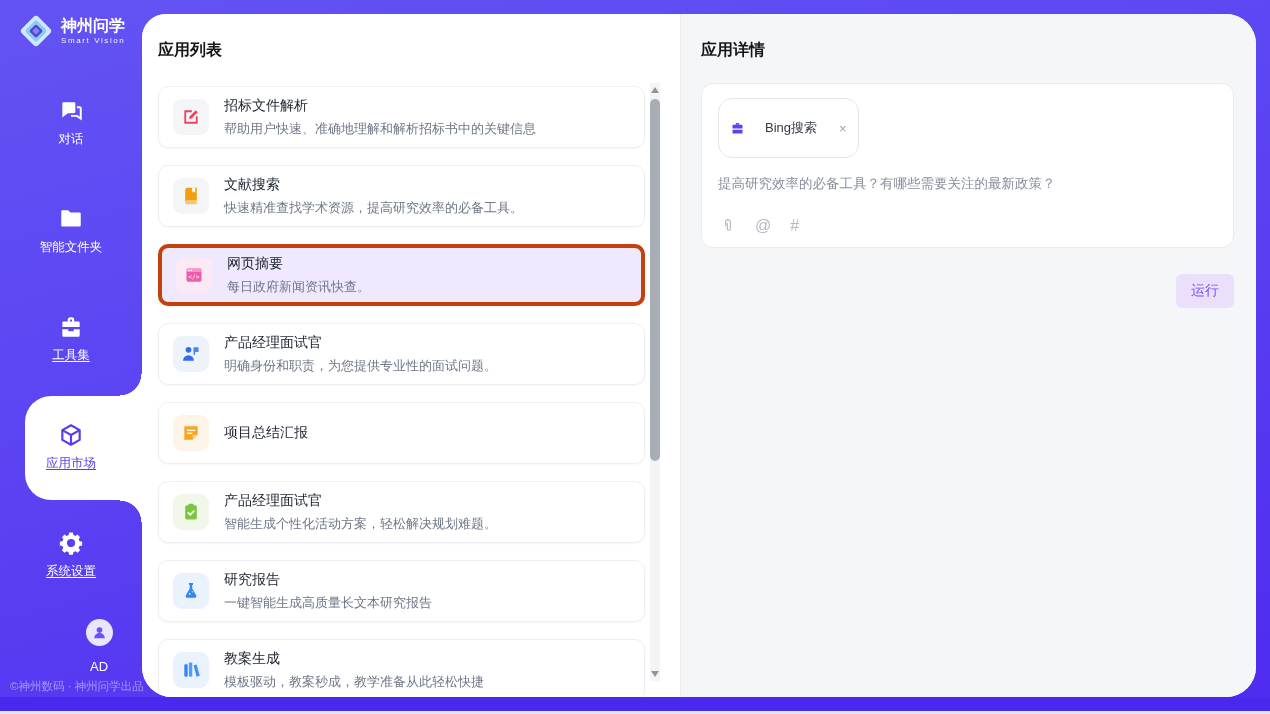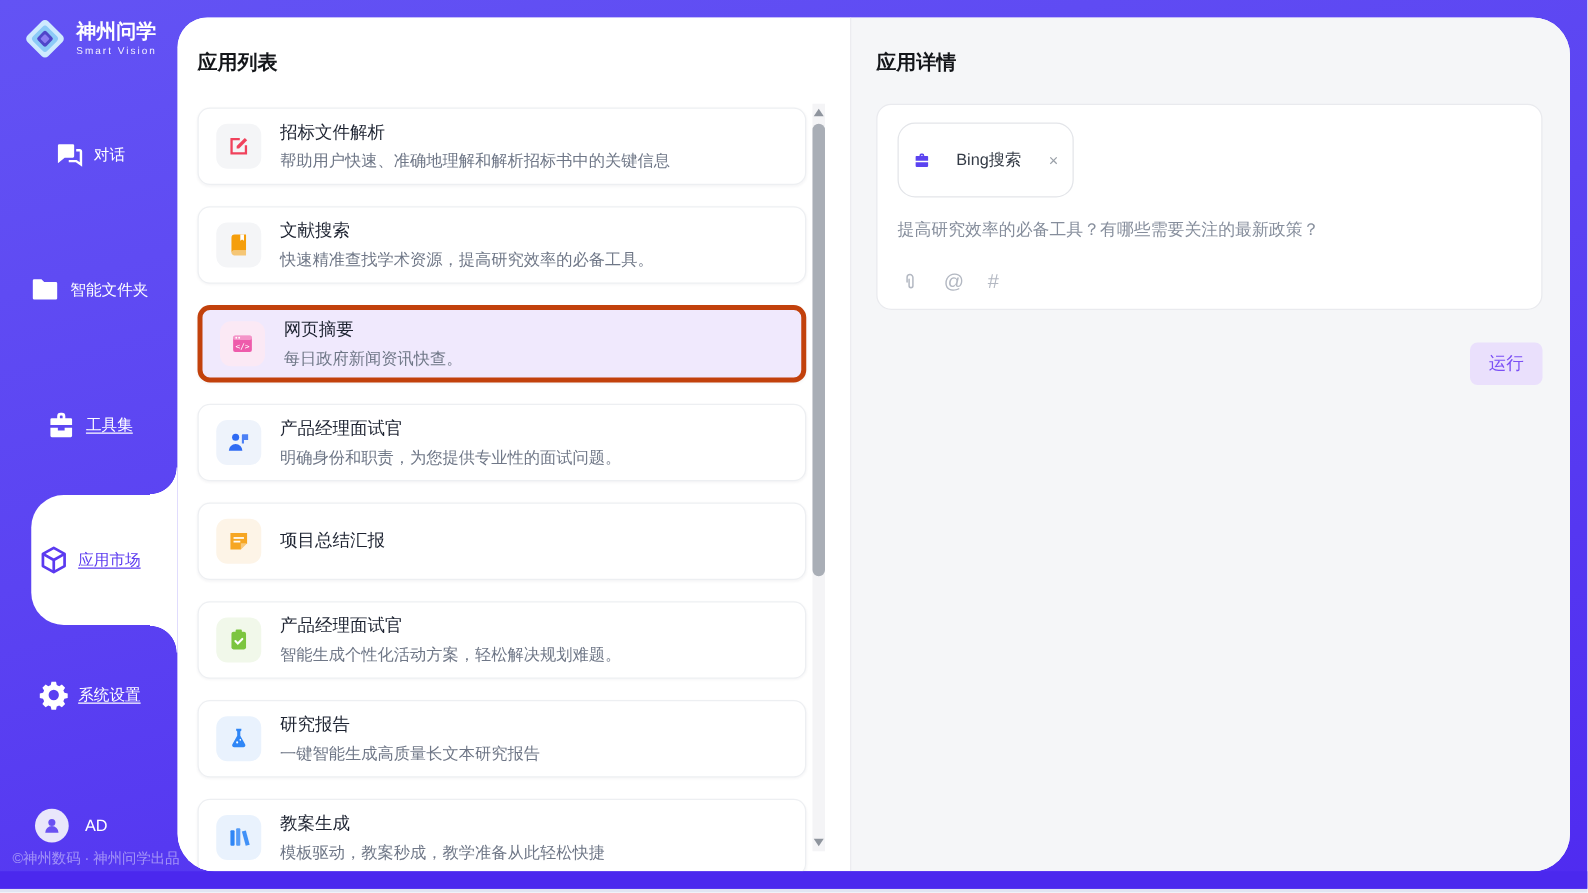--- a/index.html
+++ b/index.html
@@ -10,36 +10,36 @@
             background:linear-gradient(165deg,#6353f4 0%,#5b43f2 45%,#4f2bf0 100%); }
 
   
   .sidebar { position:absolute; left:0; top:0; width:142px; height:711px; }
   .logo { display:flex; align-items:center; gap:7px; padding:13px 0 0 18px; }
   .logo-icon { width:36px; height:36px; flex:none; }
   .logo-name { color:#fff; font-weight:bold; font-size:16px; line-height:1.15; }
   .logo-sub { color:rgba(255,255,255,.92); font-size:8px; letter-spacing:1.6px; }
 
   .nav { margin-top:49px; }
-  .nav-item { position:relative; height:52px; margin-bottom:56px; display:flex; flex-direction:row;
-              align-items:center; justify-content:center; gap:7px; color:#fff; cursor:pointer; }
+  .nav-item { position:relative; height:52px; margin-bottom:56px; display:flex; flex-direction:column;
+              align-items:center; gap:7px; color:#fff; cursor:pointer; }
   .nav-item .ic { width:26px; height:26px; position:relative; z-index:2; }
   .nav-item .ic svg { width:26px; height:26px; display:block; }
   .nav-item .lbl { font-size:12.5px; position:relative; z-index:2; }
   .nav-item.underline .lbl { text-decoration:underline; text-underline-offset:2px; }
   .nav-item.active { color:#5b3af0; }
   .bubble { display:none; }
   .nav-item.active .bubble { display:block; position:absolute; left:25px; right:0; top:-26px; bottom:-26px;
               background:#fff; border-radius:26px 0 0 26px; z-index:1; }
   .bubble::before { content:""; position:absolute; right:0; top:-22px; width:22px; height:22px;
               background:radial-gradient(circle at 0 0, rgba(0,0,0,0) 21px, #fff 21.5px); }
   .bubble::after { content:""; position:absolute; right:0; bottom:-22px; width:22px; height:22px;
               background:radial-gradient(circle at 0 100%, rgba(0,0,0,0) 21px, #fff 21.5px); }
 
-  .user { position:absolute; left:0; bottom:37px; width:142px; display:flex; align-items:center; gap:13px; padding-left:28px; }
+  .user { position:absolute; left:0; bottom:37px; width:142px; display:flex; align-items:center; gap:13px; padding-left:56px;flex-direction:column; }
   .avatar { width:27px; height:27px; border-radius:50%; background:#e9e6fb; color:#6a51f2;
             display:flex; align-items:center; justify-content:center; cursor:pointer; }
   .avatar svg { width:17px; height:17px; }
   .user-name { color:#fff; font-size:13px; }
   .side-footer { position:absolute; left:10px; bottom:17px; color:rgba(255,255,255,.45); font-size:11.5px; white-space:nowrap; }
 
   
   .content { position:absolute; left:142px; top:14px; width:1114px; height:683px;
              border-radius:24px 30px 30px 30px; overflow:hidden; display:flex; background:#fff; }
 

